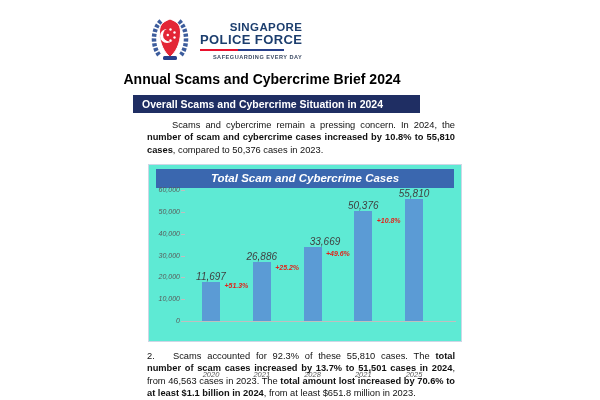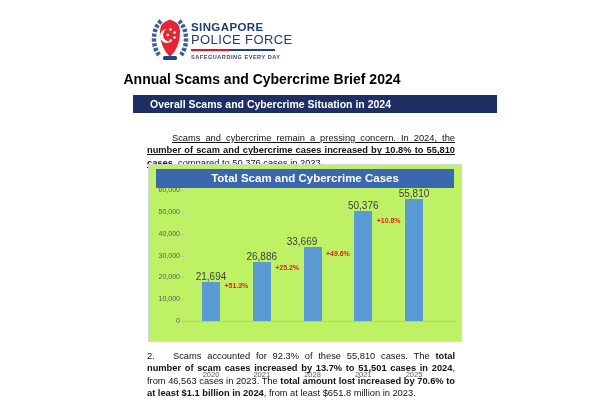--- a/index.html
+++ b/index.html
@@ -1,44 +1,44 @@
 <!DOCTYPE html>
 <html><head>
 <meta charset="utf-8">
 <style>
   html,body { margin:0; padding:0; background:#ffffff; }
   .canvas {
     position:relative; width:600px; height:400px; background:#ffffff;
     font-family:"Liberation Sans", sans-serif; overflow:hidden;
   }
   
-  .logo-block { position:absolute; left:150px; top:14px; display:flex; gap:1px; }
+  .logo-block { position:absolute; left:150px; top:14px; display:flex; gap:10px;text-align:right; }
   .logo-text { margin-top:7px; }
   .logo-org1 { font-size:11.5px; font-weight:bold; color:#1c3e6e; letter-spacing:.4px; line-height:12px; }
-  .logo-org2 { font-size:13px;  font-weight:normal; color:#1c3e6e; letter-spacing:.4px; line-height:14px; }
+  .logo-org2 { font-size:13px;  font-weight:bold; color:#1c3e6e; letter-spacing:.4px; line-height:14px; }
   .logo-divider { display:flex; height:2px; width:84px; margin-top:2px; }
   .logo-divider .seg-red  { width:38px; background:#e8112d; }
   .logo-divider .seg-navy { flex:1; background:#27408b; }
   .logo-tagline { font-size:5.6px; color:#3b4a63; letter-spacing:.5px; margin-top:2.5px; font-weight:bold; }
   
   .doc-title { position:absolute; left:0; top:71px; width:524px; text-align:center;
                font-size:14px; font-weight:bold; color:#000; }
-  .section-banner { position:absolute; left:133px; top:95px; width:364px; height:18px;
-                    box-sizing:border-box; padding-left:17px; line-height:18px;
+  .section-banner { position:absolute; left:133px; top:95px; width:287px; height:18px;
+                    box-sizing:border-box; padding-left:9px; line-height:18px;
                     color:#ffffff; font-size:10.5px; font-weight:bold; background:#1f2e63; }
   
   .para { position:absolute; left:147px; width:308px; font-size:9.3px; line-height:12.4px;
           color:#111; text-align:justify; }
-  .para1 { top:132px; text-indent:25px;text-decoration:underline; }
+  .para1 { top:119px; text-indent:25px; }
   .para2 { top:350px; }
   .para b { font-weight:bold; }
   .para-num { display:inline-block; width:26px; text-indent:0; }
   
   .chart { position:absolute; left:148px; top:164px; width:314px; height:178px;
-           box-sizing:border-box; border:1px solid #cdd7e6; background:#bef264; }
+           box-sizing:border-box; border:1px solid #cdd7e6; background:#5eead4;font-style:italic; }
   .chart-title-bar { position:absolute; left:7px; right:7px; top:4px; height:19px;
                      background:#3a67af; color:#ffffff; text-align:center;
                      font-size:11.5px; font-weight:bold; line-height:19px; }
   .ylabel { position:absolute; width:31px; text-align:right; font-size:7px; color:#595959; }
   .ytick  { position:absolute; width:4px; height:1px; background:#bfbfbf; }
   .axis-line { position:absolute; height:1px; background:#bfbfbf; }
   .bar { position:absolute; }
   .bar-value { position:absolute; width:44px; text-align:center; font-size:10px; color:#3f3f3f; }
   .growth-label { position:absolute; width:42px; text-align:center; font-size:7px; font-weight:bold; }
   .xlabel { position:absolute; width:40px; text-align:center; font-size:7.5px; color:#595959;margin-top:44px; }
@@ -92,27 +92,27 @@
       <div class="ylabel" style="left: 0px; top: 86.5px;">30,000</div>
       <div class="ytick" style="left: 32px; top: 90.5px;"></div>
       <div class="ylabel" style="left: 0px; top: 64.6667px;">40,000</div>
       <div class="ytick" style="left: 32px; top: 68.6667px;"></div>
       <div class="ylabel" style="left: 0px; top: 42.8333px;">50,000</div>
       <div class="ytick" style="left: 32px; top: 46.8333px;"></div>
       <div class="ylabel" style="left: 0px; top: 21px;">60,000</div>
       <div class="ytick" style="left: 32px; top: 25px;"></div>
       <div class="axis-line" style="left: 33px; top: 156px; width: 274px;"></div>
       <div class="bar" style="left: 53px; top: 117.191px; width: 18px; height: 38.8088px; background: rgb(91, 155, 213);"></div>
-      <div class="bar-value" style="left: 40px; top: 106.191px;">21,694</div>
+      <div class="bar-value" style="left: 40px; top: 106.191px;">11,697</div>
       <div class="xlabel" style="left: 42px; top: 161px;">2020</div>
       <div class="bar" style="left: 103.75px; top: 97.2989px; width: 18px; height: 58.7011px; background: rgb(91, 155, 213);"></div>
       <div class="bar-value" style="left: 90.75px; top: 86.2989px;">26,886</div>
       <div class="xlabel" style="left: 92.75px; top: 161px;">2021</div>
       <div class="bar" style="left: 154.5px; top: 82.4894px; width: 18px; height: 73.5106px; background: rgb(91, 155, 213);"></div>
-      <div class="bar-value" style="left: 131px; top: 71.4894px;">33,669</div>
+      <div class="bar-value" style="left: 154px; top: 71.4894px;">33,669</div>
       <div class="xlabel" style="left: 143.5px; top: 161px;">2028</div>
       <div class="bar" style="left: 205.25px; top: 46.0124px; width: 18px; height: 109.988px; background: rgb(91, 155, 213);"></div>
       <div class="bar-value" style="left: 192.25px; top: 35.0124px;">50,376</div>
       <div class="xlabel" style="left: 194.25px; top: 161px;">2021</div>
       <div class="bar" style="left: 256px; top: 34.1482px; width: 18px; height: 121.852px; background: rgb(91, 155, 213);"></div>
       <div class="bar-value" style="left: 243px; top: 23.1482px;">55,810</div>
       <div class="xlabel" style="left: 245px; top: 161px;">2025</div>
       <div class="growth-label" style="left: 66.375px; top: 116.684px; color: rgb(226, 35, 26);">+51.3%</div>
       <div class="growth-label" style="left: 117.125px; top: 98.582px; color: rgb(226, 35, 26);">+25.2%</div>
       <div class="growth-label" style="left: 167.875px; top: 85.1053px; color: rgb(226, 35, 26);">+49.6%</div>

